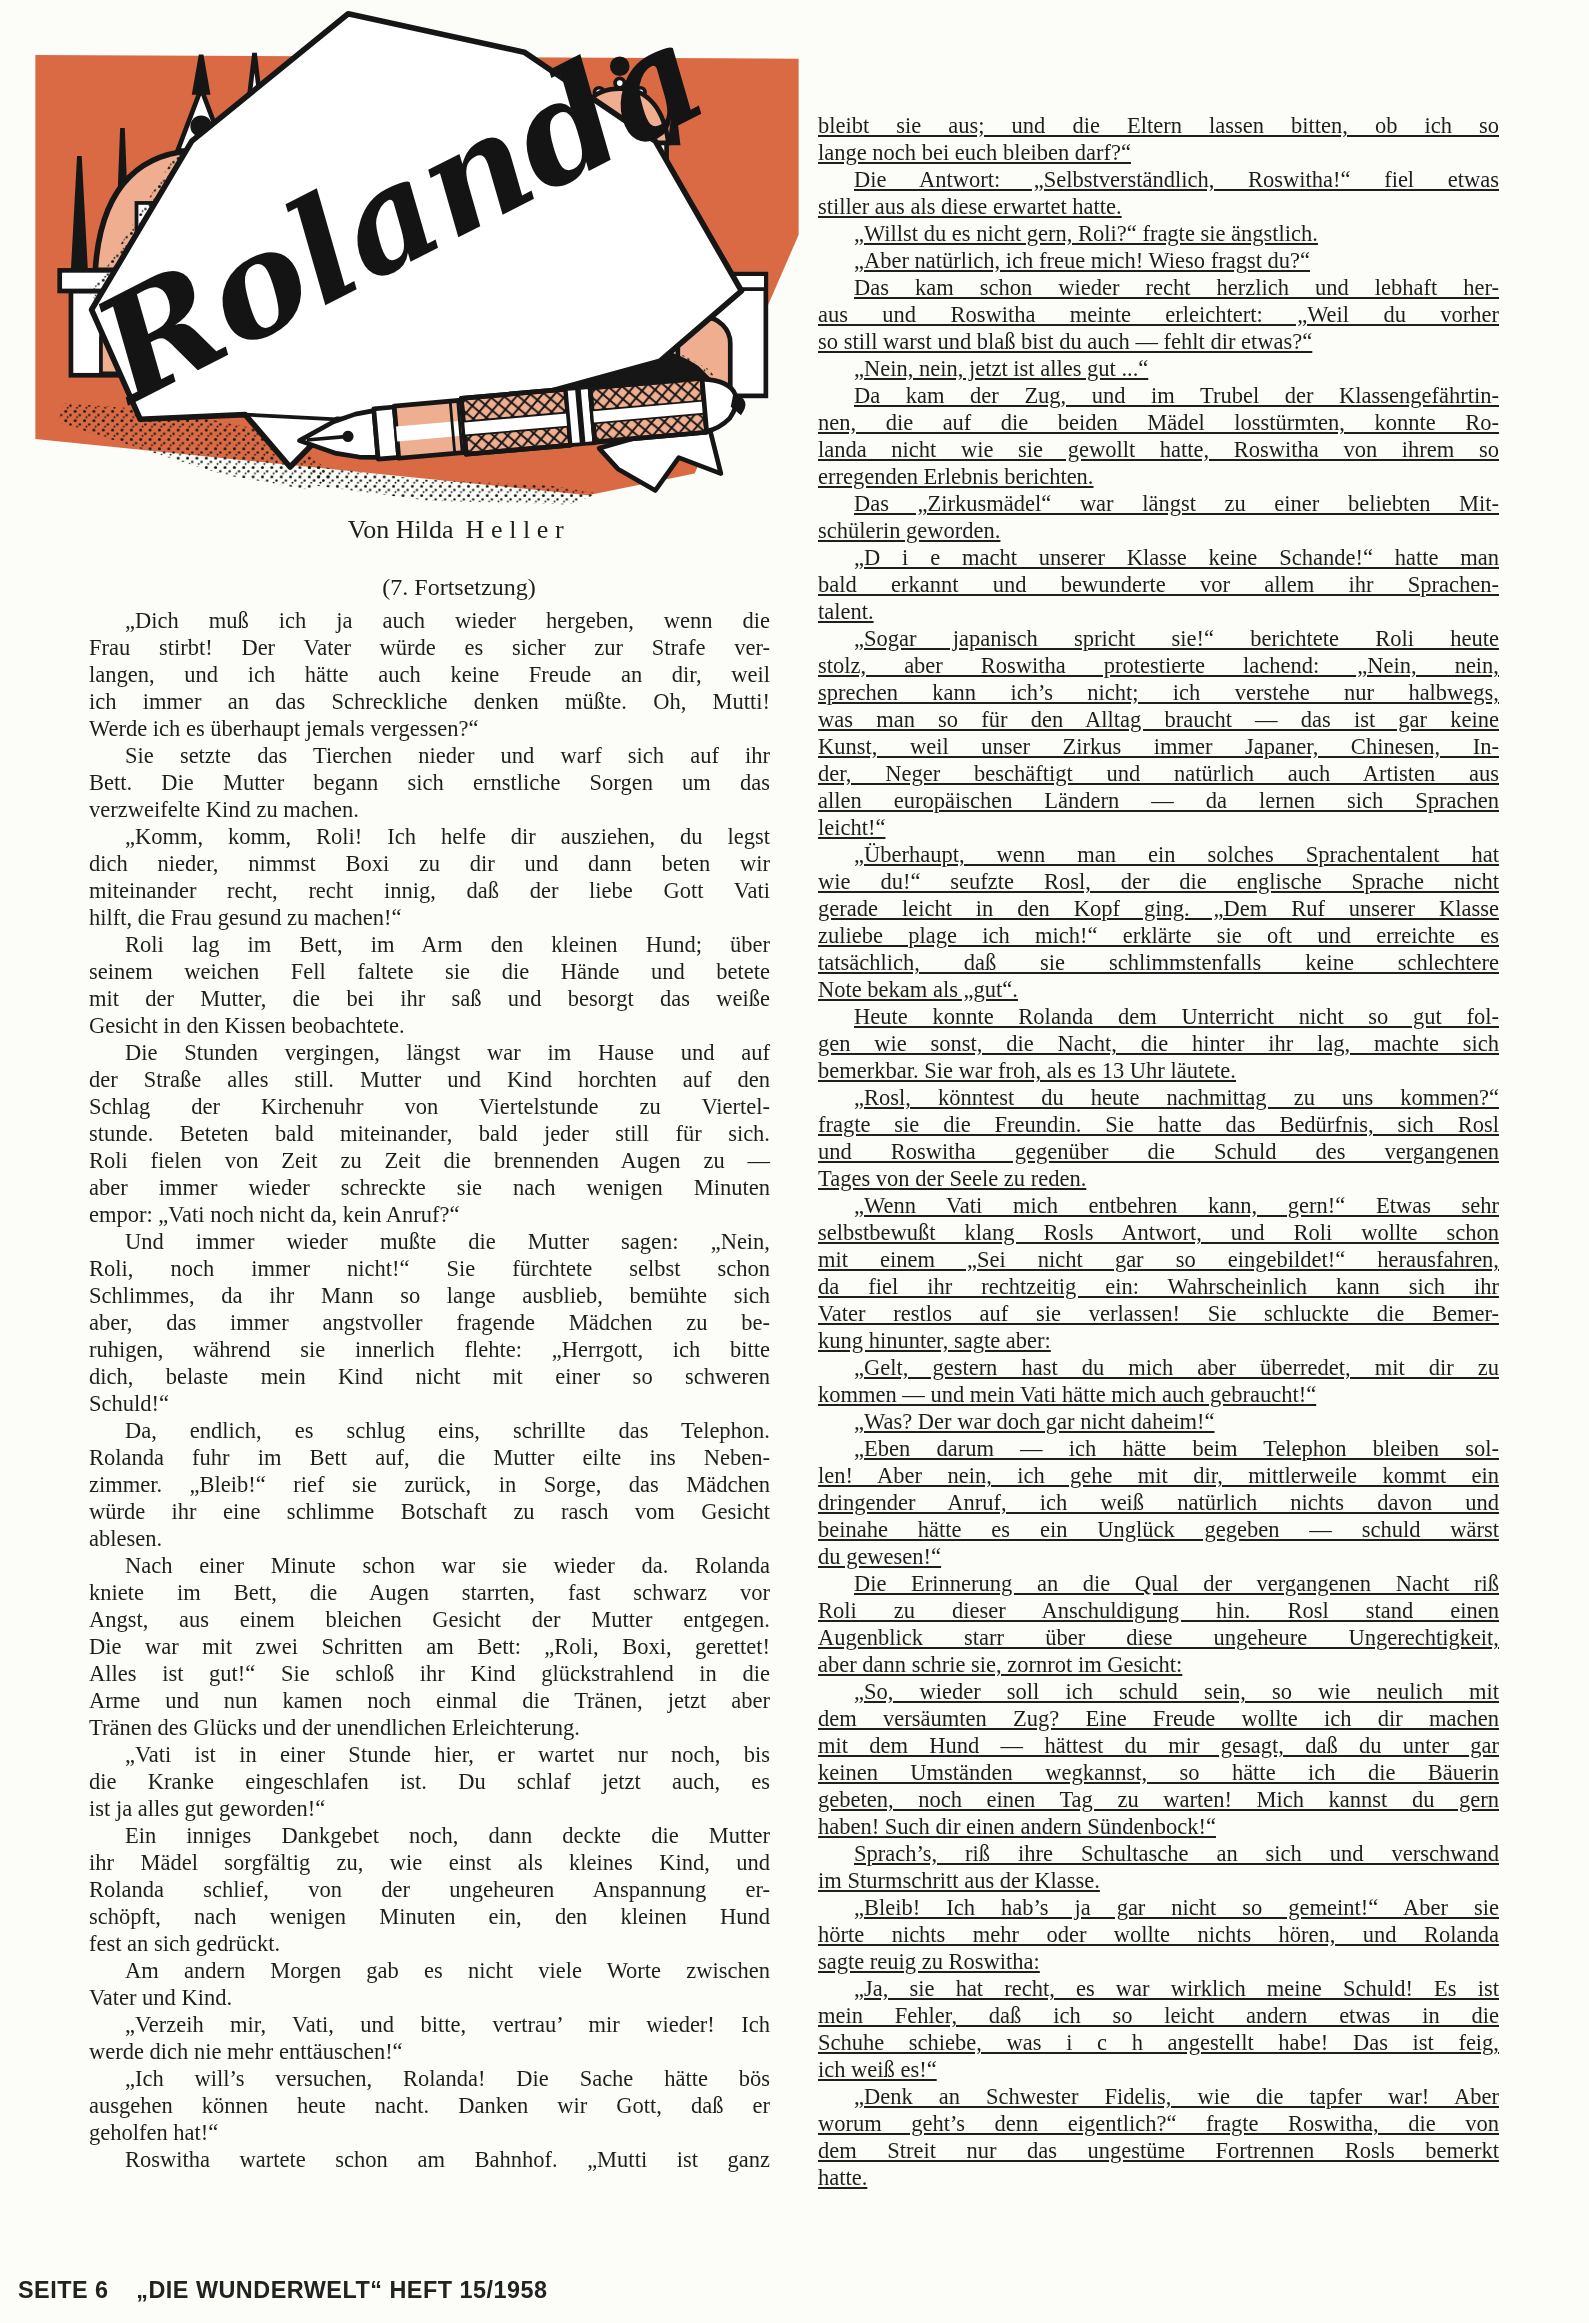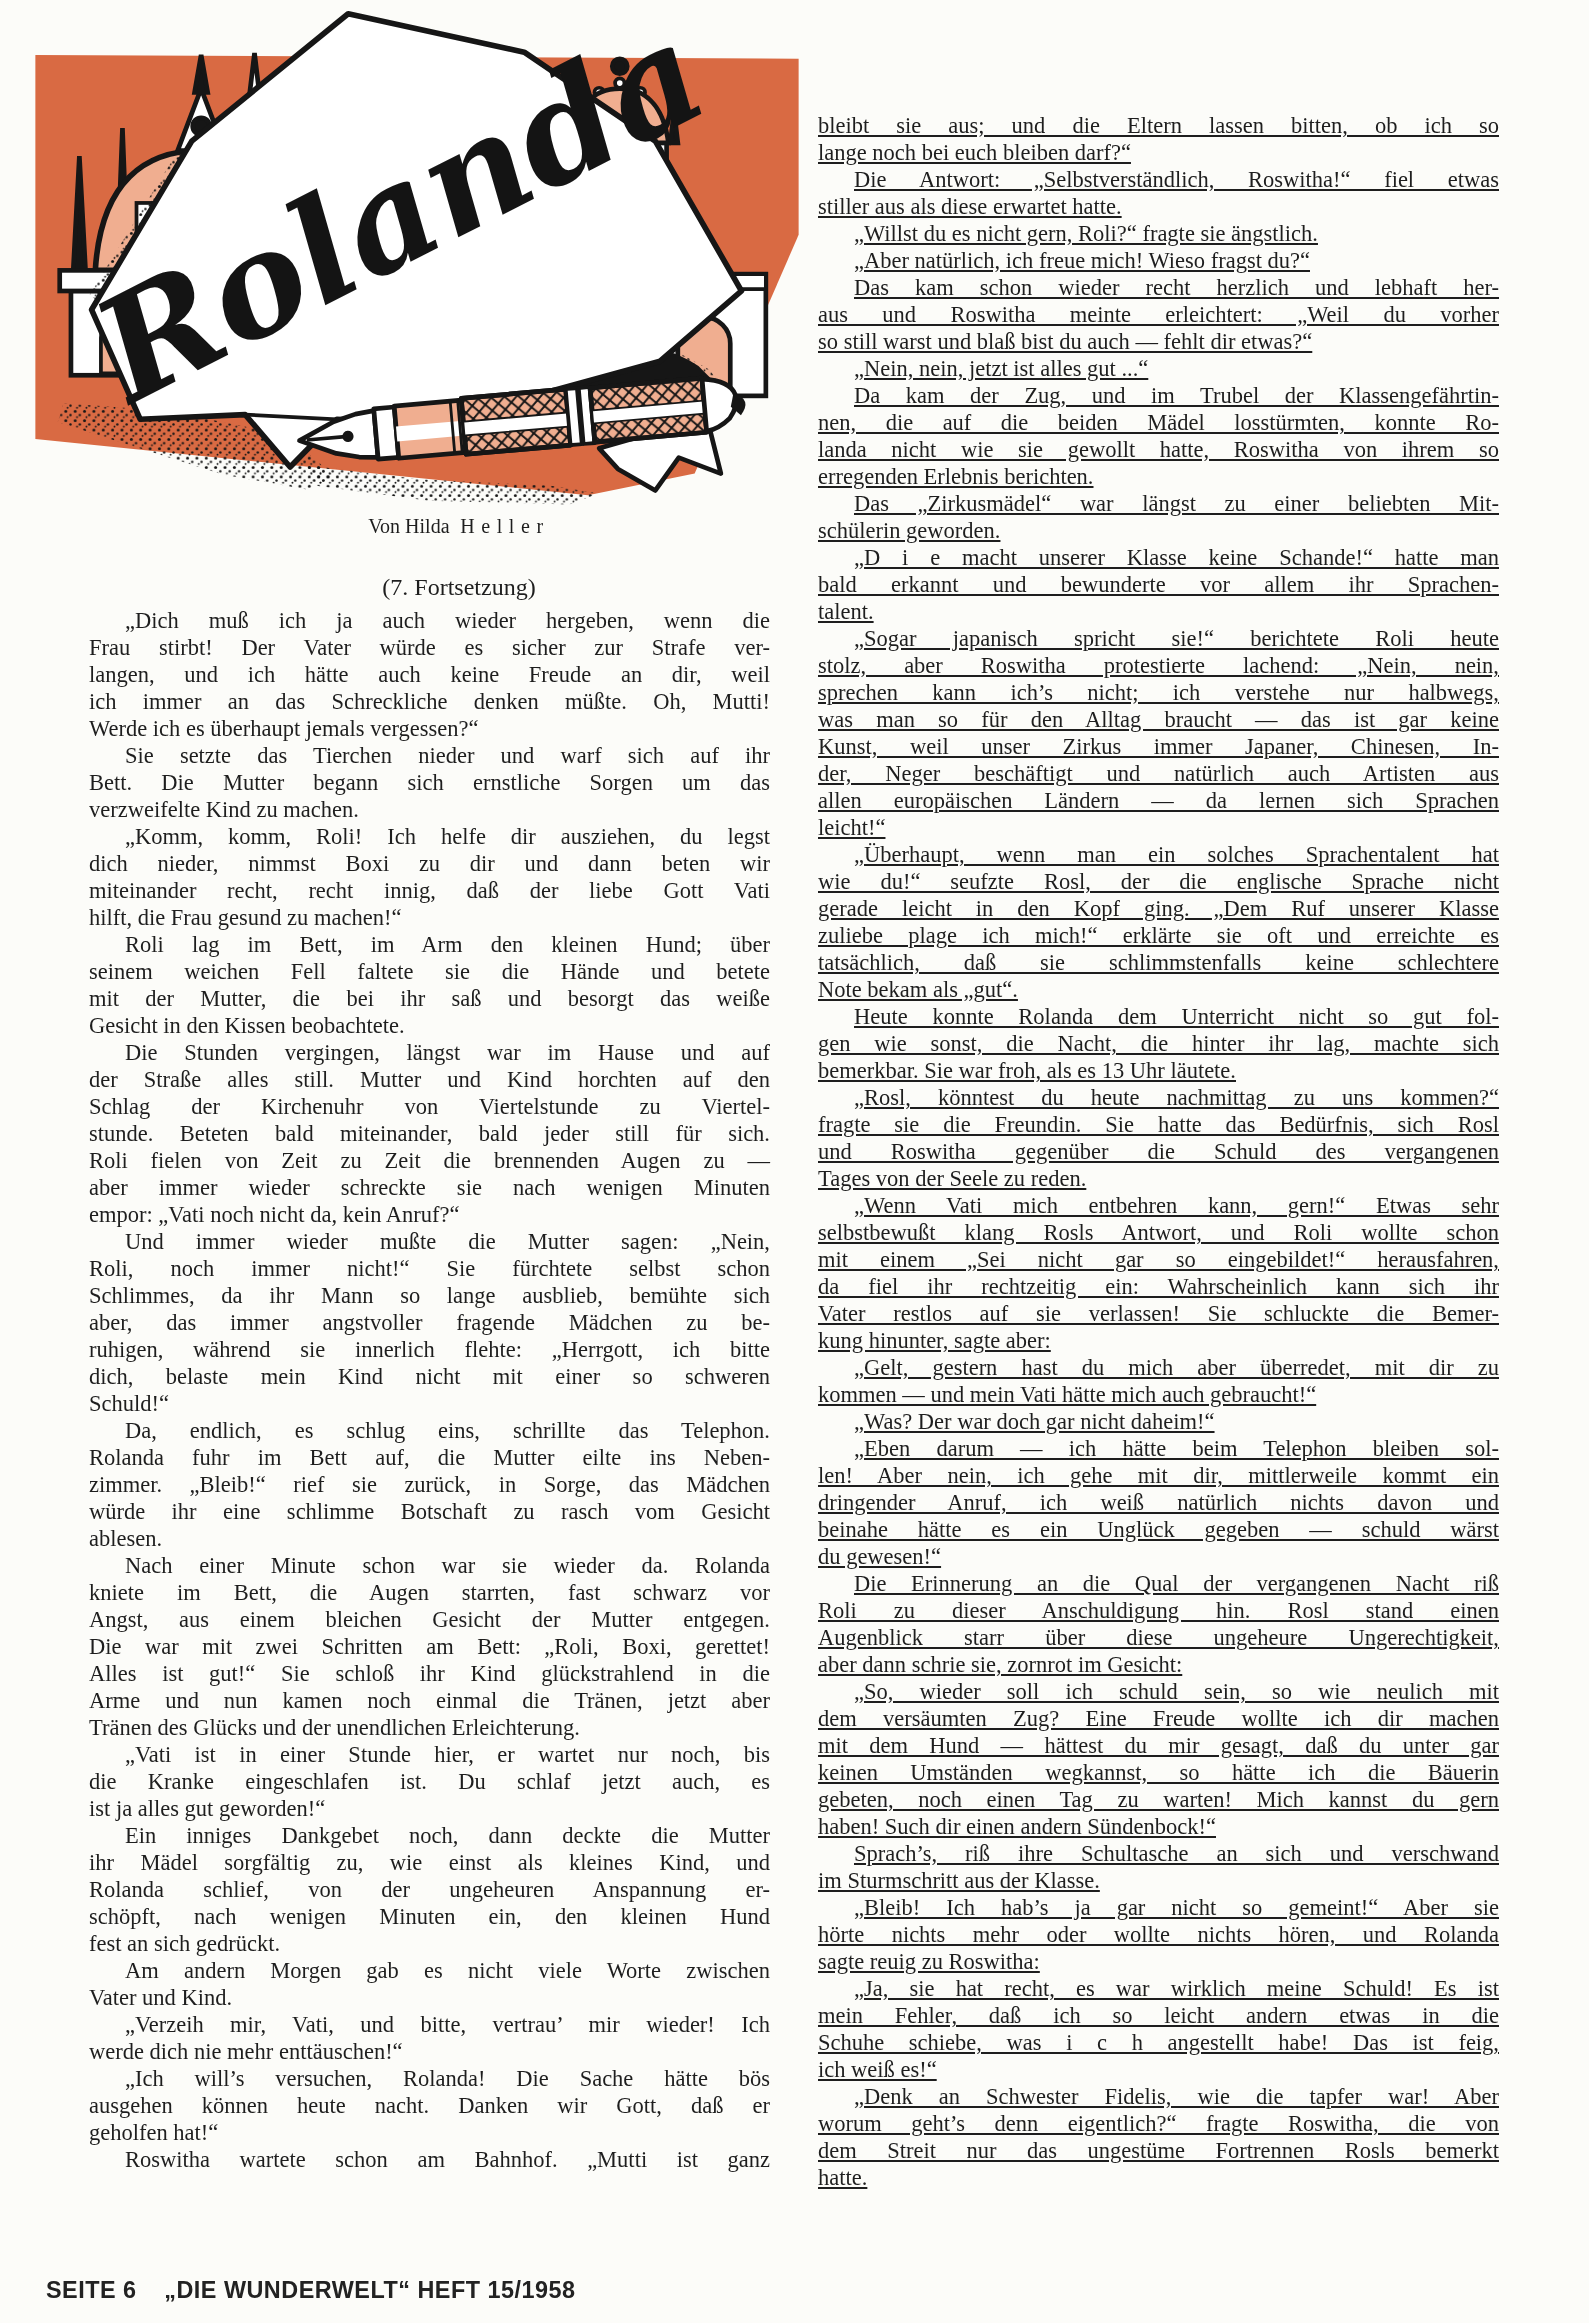--- a/index.html
+++ b/index.html
@@ -2,31 +2,31 @@
 <html style="font-size:15px"><head>
 <meta charset="utf-8">
 <style>
   html,body { margin:0; padding:0; background:#777; }
   .page {
     position:relative; width:1589px; height:2324px;
     background:#fcfcf9; overflow:hidden;
     font-family:"Liberation Serif", serif; color:#1e1e1e;
   }
   .illustration { position:absolute; left:26px; top:5.6px; width:782px; height:525px; pointer-events:none; }
-  .byline-wrap { position:absolute; left:89px; top:515px; width:740px; text-align:center; font-size:20px; }
+  .byline-wrap { position:absolute; left:89px; top:515px; width:740px; text-align:center; font-size:26px; }
   .byline-wrap .spaced { letter-spacing:6.6px; margin-left:5.6px; }
   .subtitle-wrap { position:absolute; left:89px; top:574px; width:740px; text-align:center; font-size:24px; }
   .column { position:absolute; width:681px; font-size:22.5px; line-height:27px; }
   .col-left  { left:89px;  top:607px;font-family:Liberation Serif, serif; }
   .col-right { left:818px; top:112px;text-decoration:underline; }
   .line { text-align:justify; text-align-last:justify; }
   .line.last { text-align-last:left; }
   .line.indent { text-indent:36px; }
   .footer {
-    position:absolute; left:46px; top:2277px;
+    position:absolute; left:18px; top:2277px;
     font-family:"Liberation Sans", sans-serif; font-weight:bold;
     font-size:23.4px; letter-spacing:0.5px; color:#222;
   }
   .footer .gap { margin-right:20.6px; }
   svg text.script-title {
     font-family:"DejaVu Serif", serif; font-style:italic; font-weight:bold;
     font-size:152px; fill:#141414;
   }
 </style>
 </head>

